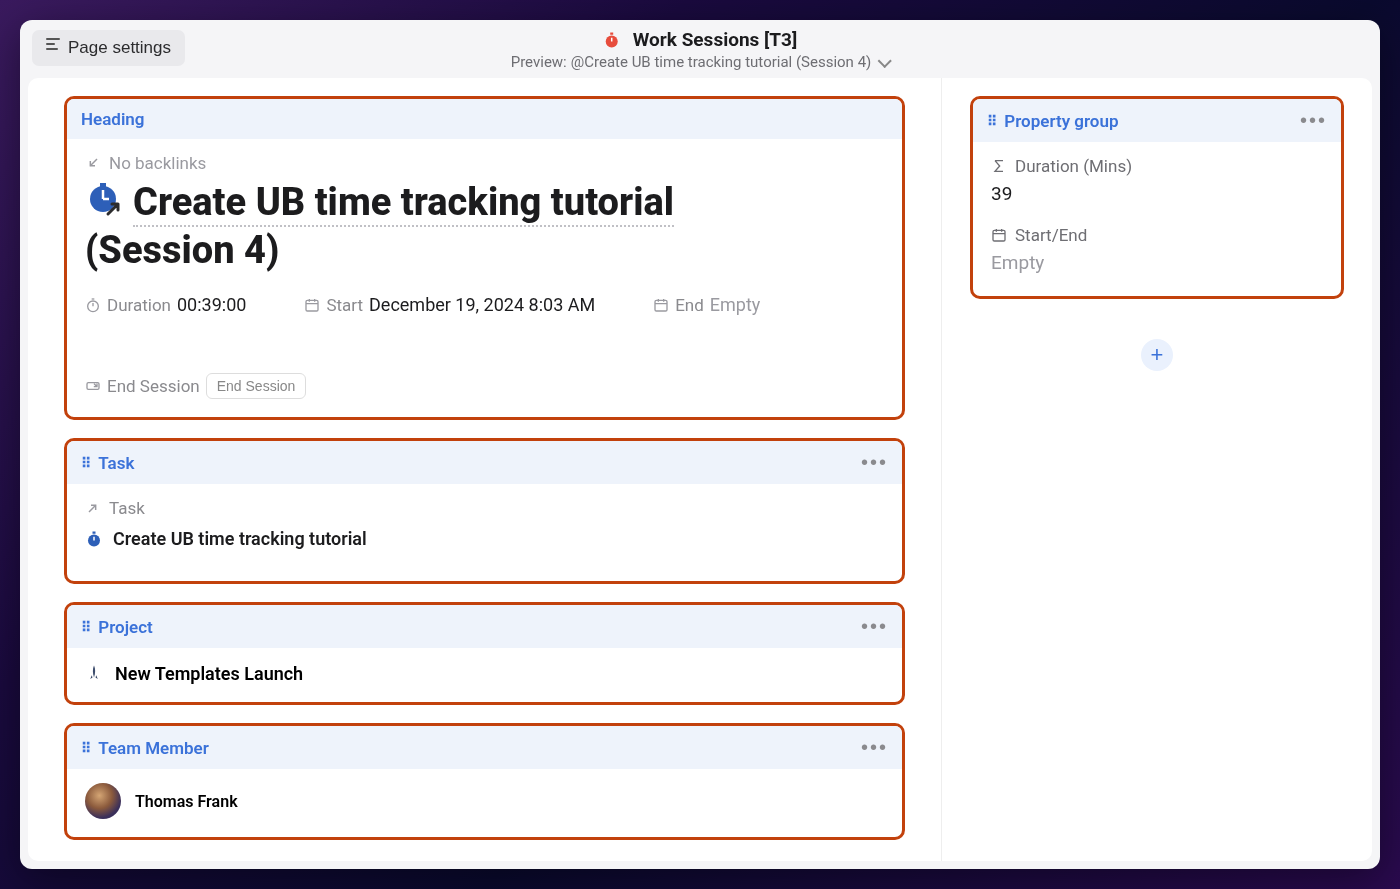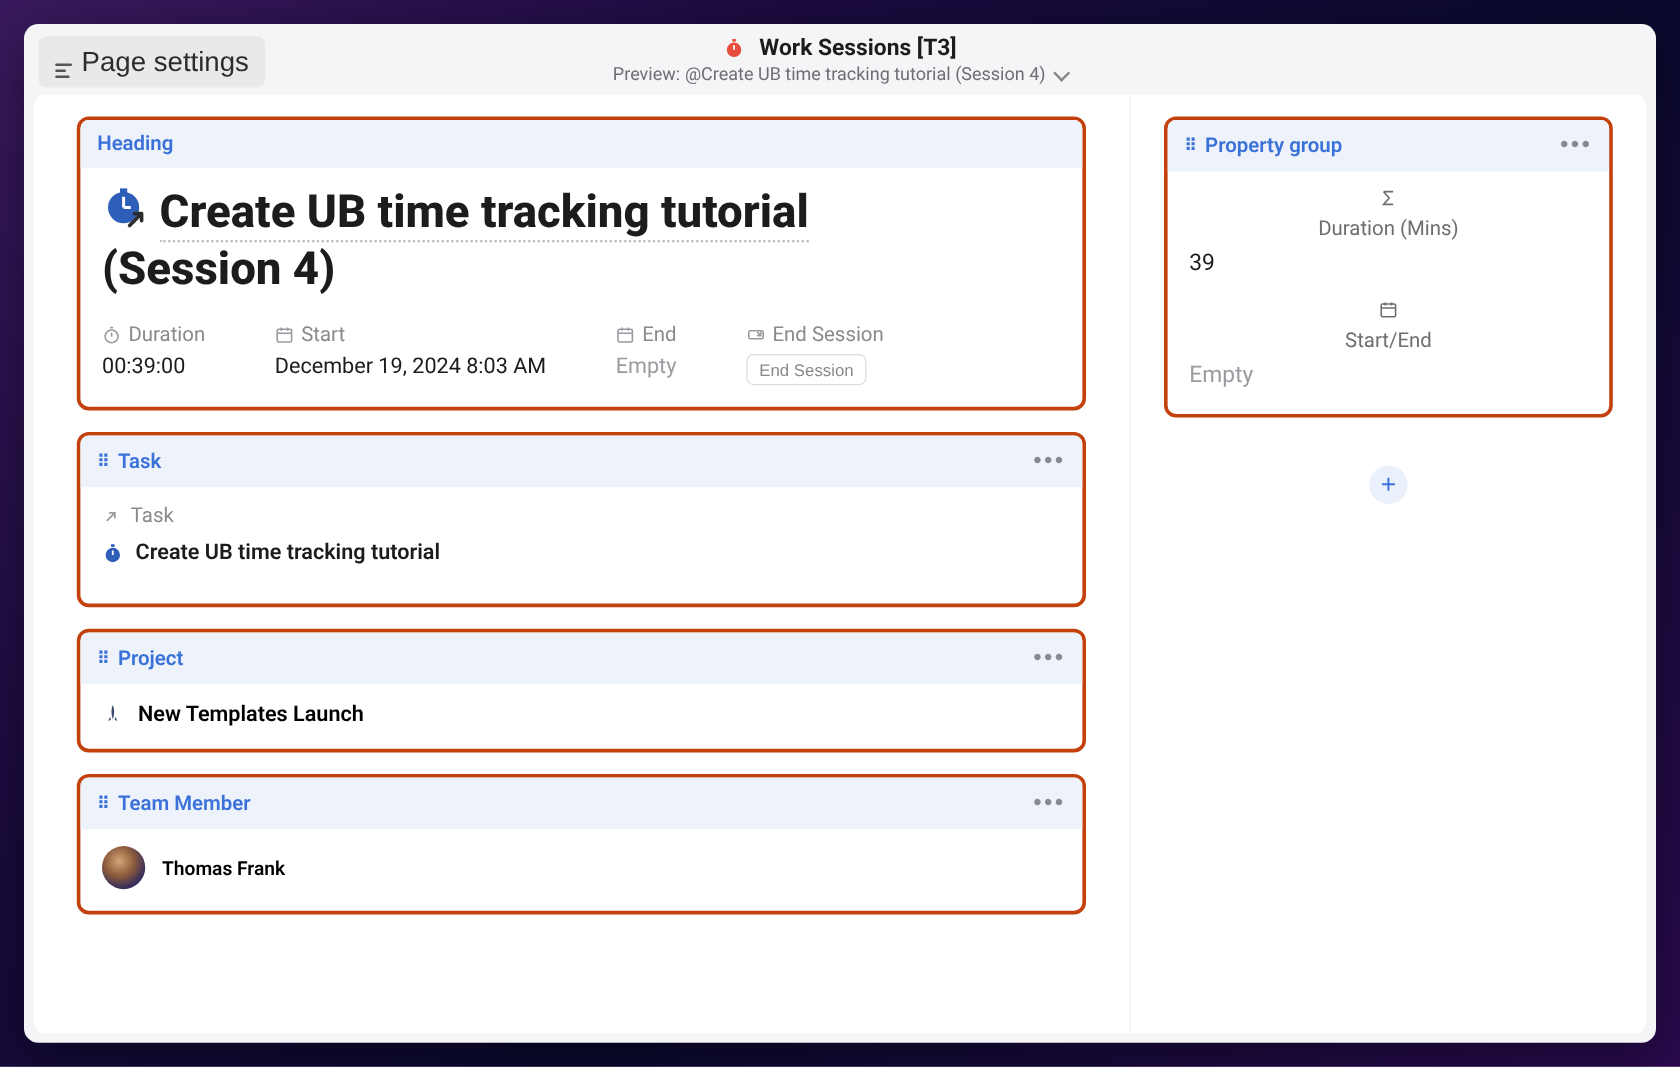--- a/index.html
+++ b/index.html
@@ -23,27 +23,27 @@
     }
     .topbar {
       display: flex;
       align-items: flex-start;
       padding: 10px 12px 6px 12px;
       position: relative;
       min-height: 58px;
     }
     .page-settings-btn {
       display: flex;
-      align-items: flex-end;
+      align-items: flex-start;
       gap: 8px;
       background: #e9e9ec;
       border: none;
       padding: 8px 14px;
       border-radius: 7px;
-      font-size: 23px;
+      font-size: 17px;
       color: #2c2c2e;
       cursor: pointer;
       font-weight: 500;
     }
     .settings-lines {
       display: inline-flex;
       flex-direction: column;
       gap: 3px;
       width: 14px;
     }
@@ -121,21 +121,21 @@
       padding-bottom: 1px;
     }
     .title-icon {
       display: inline-flex;
       width: 40px; height: 40px;
       vertical-align: -6px;
       margin-right: 8px;
       position: relative;
     }
     .props-row { display: flex; gap: 58px; flex-wrap: wrap; }
-    .prop { display: flex; flex-direction: column; gap: 6px; }
+    .prop { display: flex; flex-direction: row; gap: 6px; }
     .prop-label { display: flex; align-items: center; gap: 6px; color: #8a8a8e; font-size: 17px; }
     .prop-value { font-size: 18px; color: #1c1c1e; }
     .prop-value.empty { color: #9a9aa0; }
     .end-session-btn {
       display: inline-block;
       border: 1px solid #ddd;
       border-radius: 6px;
       padding: 4px 10px;
       font-size: 14px;
       color: #888;
@@ -146,21 +146,21 @@
     .rel-item { display: flex; align-items: center; gap: 10px; font-size: 18px; color: #1c1c1e; font-weight: 600; margin-bottom: 14px;}
     .replace-row { display: flex; align-items: center; gap: 10px; color: #9a9aa0; font-size: 17px; cursor: pointer;}
     .project-item { display: flex; align-items: center; gap: 12px; font-size: 18px; font-weight: 600; }
     .member-item { display: flex; align-items: center; gap: 14px; font-size: 16px; font-weight: 600; }
     .avatar {
       width: 36px; height: 36px; border-radius: 50%;
       background: radial-gradient(circle at 40% 35%, #d4a574 0%, #8b5a3c 40%, #3a2f5a 70%);
       position: relative;
     }
     .side-prop { margin-bottom: 20px; }
-    .side-prop-label { display: flex; align-items: center; gap: 8px; color: #6e6e73; font-size: 17px; margin-bottom: 6px; flex-direction: column;}
+    .side-prop-label { display: flex; align-items: center; gap: 8px; color: #6e6e73; font-size: 17px; margin-bottom: 6px;}
     .side-prop-value { font-size: 19px; color: #1c1c1e; }
     .side-prop-value.empty { color: #9a9aa0; }
     .add-btn {
       width: 32px; height: 32px;
       border-radius: 50%;
       background: #eaf1fd;
       display: flex; align-items: center; justify-content: center;
       color: #3b72d9;
       font-size: 22px;
       margin: 40px auto 0 auto;
@@ -205,20 +205,29 @@
   </div>
 
   <div class="content-area">
     <div class="main-col">
 
       <div class="card">
         <div class="card-header no-drag">
           <span>Heading</span>
         </div>
         <div class="card-body">
+          <div class="backlinks-row">
+            <span>
+              <svg width="16" height="16" viewBox="0 0 24 24" fill="none" stroke="#9a9aa0" stroke-width="2.2">
+                  <path d="M18 6L8 16"></path>
+                  <path d="M8 9v7h7"></path>
+                </svg>
+            </span>
+            <span>No backlinks</span>
+          </div>
           <div class="page-title">
             <span class="title-icon">
               <svg width="40" height="40" viewBox="0 0 40 40">
                 <circle cx="18" cy="18" r="13" fill="#2d5fb8"></circle>
                 <rect x="15" y="2" width="6" height="4" fill="#2d5fb8"></rect>
                 <line x1="18" y1="18" x2="18" y2="9" stroke="#fff" stroke-width="2.5"></line>
                 <line x1="18" y1="18" x2="24" y2="18" stroke="#fff" stroke-width="2.5"></line>
                 <path d="M23 33 L33 23 M33 23 h-6 M33 23 v6" stroke="#2c2c2e" stroke-width="3" fill="none" stroke-linecap="round"></path>
               </svg>
             </span><span class="linked">Create UB time tracking tutorial</span>

